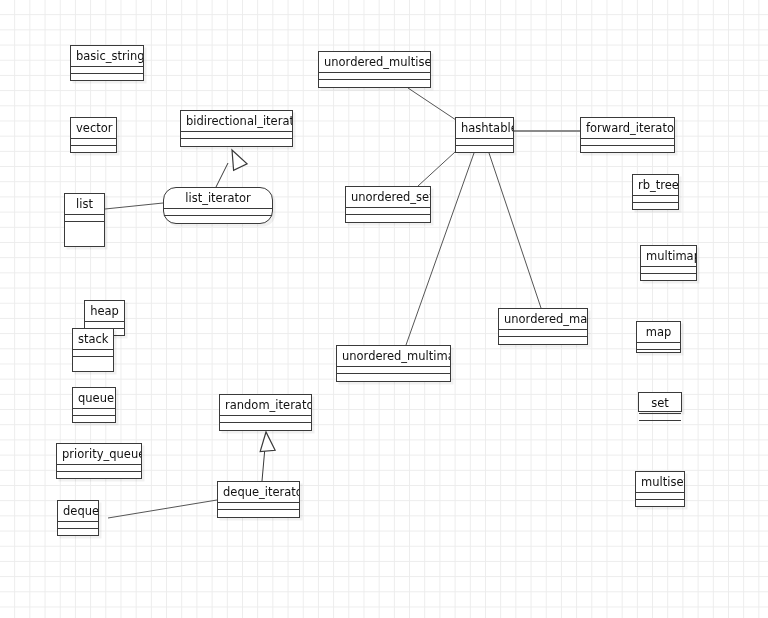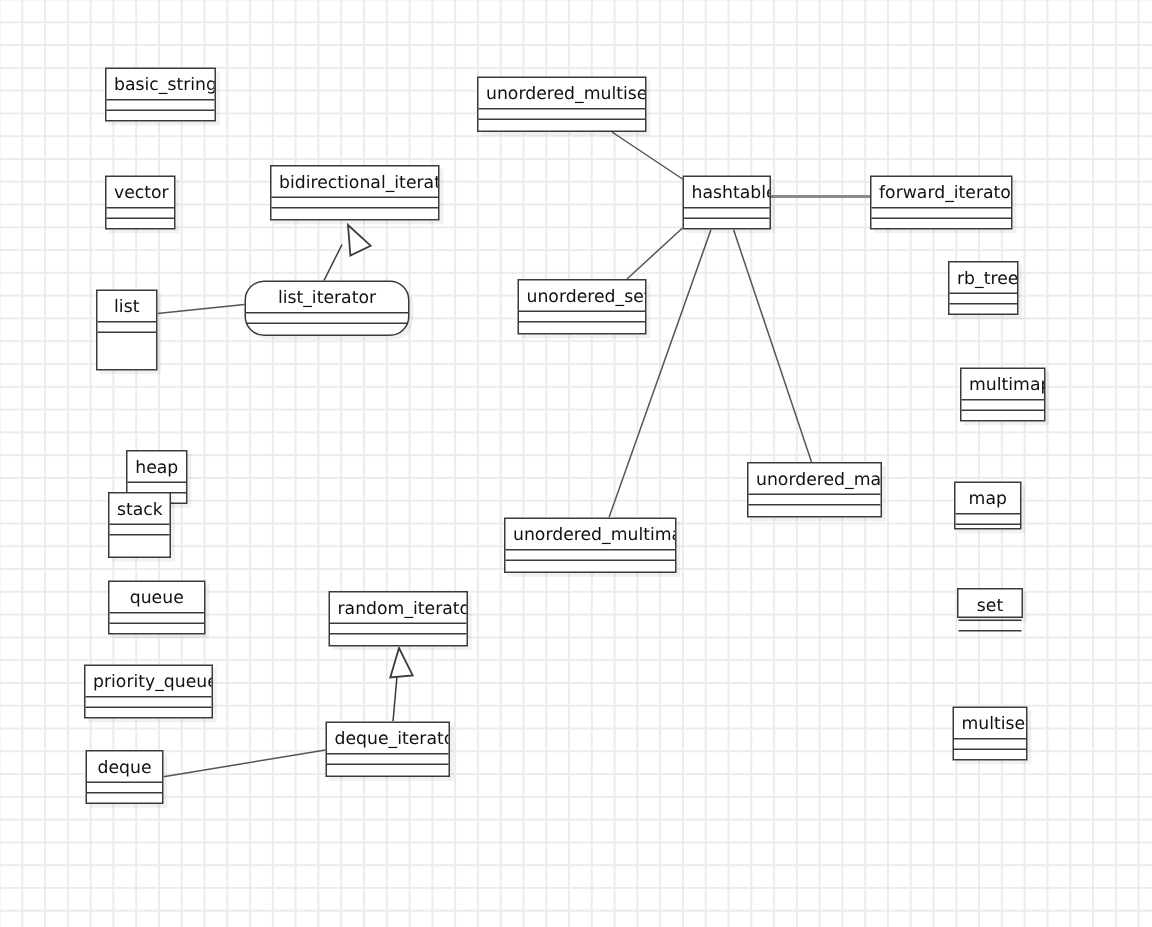--- a/index.html
+++ b/index.html
@@ -110,31 +110,31 @@
       <div class="uml-class" style="left: 84px; top: 276px; width: 41px; height: 36px; margin-top: 24px;">
         <div class="uml-title">heap</div>
         <div class="uml-attrs"></div>
         <div class="uml-ops"></div>
       </div>
       <div class="uml-class" style="left: 72px; top: 328px; width: 42px; height: 44px;">
         <div class="uml-title">stack</div>
         <div class="uml-attrs"></div>
         <div class="uml-ops"></div>
       </div>
-      <div class="uml-class" style="left: 72px; top: 387px; width: 65px; height: 36px;">
+      <div class="uml-class" style="left: 72px; top: 387px; width: 44px; height: 36px;">
         <div class="uml-title">queue</div>
         <div class="uml-attrs"></div>
         <div class="uml-ops"></div>
       </div>
       <div class="uml-class" style="left: 56px; top: 443px; width: 86px; height: 36px;">
         <div class="uml-title">priority_queue</div>
         <div class="uml-attrs"></div>
         <div class="uml-ops"></div>
       </div>
-      <div class="uml-class" style="left: 57px; top: 500px; width: 52px; height: 36px;">
+      <div class="uml-class" style="left: 57px; top: 500px; width: 42px; height: 36px;">
         <div class="uml-title">deque</div>
         <div class="uml-attrs"></div>
         <div class="uml-ops"></div>
       </div>
       <div class="uml-class" style="left: 219px; top: 394px; width: 93px; height: 37px;">
         <div class="uml-title">random_iterator</div>
         <div class="uml-attrs"></div>
         <div class="uml-ops"></div>
       </div>
       <div class="uml-class" style="left: 217px; top: 481px; width: 83px; height: 37px;">

